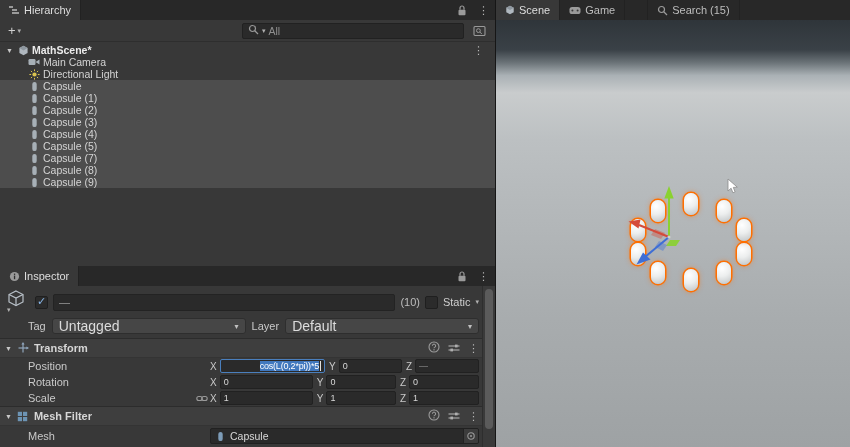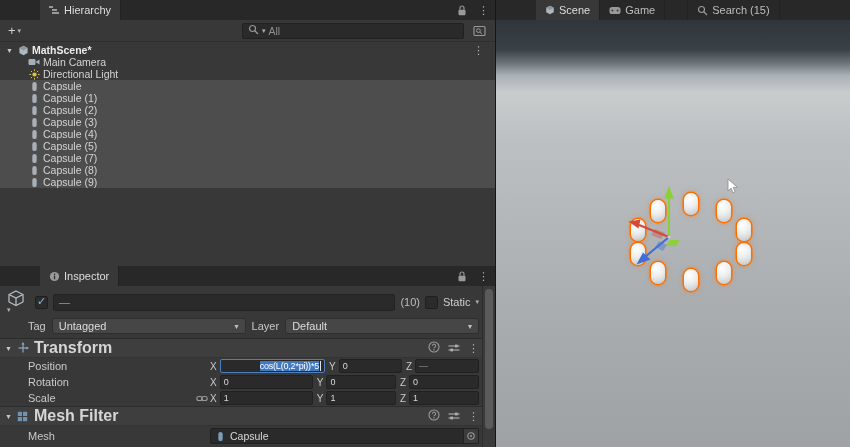--- a/index.html
+++ b/index.html
@@ -4,21 +4,21 @@
 <style>
   * { margin:0; padding:0; box-sizing:border-box; font-family:"Liberation Sans", sans-serif; }
   html,body { width:850px; height:447px; overflow:hidden; background:#282828; color:#c8c8c8; }
   .app { display:flex; width:850px; height:447px; }
 
   
   .left { width:496px; flex:none; display:flex; flex-direction:column; border-right:1px solid #161616; }
 
   .tabbar { height:20px; background:#282828; display:flex; align-items:stretch; flex:none; }
   .tab { display:flex; align-items:center; gap:4px; padding:0 9px; font-size:11px; color:#bdbdbd; background:#282828; border-right:1px solid #222; }
-  .tab.active { background:#383838; color:#dedede;margin-left:40px; }
+  .tab.active { background:#383838; color:#dedede; }
   .tabsp { flex:1; }
   .tb-ic { display:flex; align-items:center; padding:0 5px; }
   .kebab { color:#b8b8b8; font-size:11px; padding:0 6px; display:flex; align-items:center; }
 
   .hierarchy-panel { height:266px; flex:none; display:flex; flex-direction:column; background:#383838; }
   .toolbar { height:22px; flex:none; background:#383838; border-bottom:1px solid #2e2e2e; display:flex; align-items:center; padding:0 4px; gap:4px; }
   .addbtn { display:flex; align-items:center; gap:2px; color:#d0d0d0; font-size:13px; padding:0 4px; }
   .dd { font-size:7px; color:#b0b0b0; }
   .sp { flex:1; }
   .searchbox { width:222px; height:16px; background:#2a2a2a; border:1px solid #212121; border-radius:2px; display:flex; align-items:center; gap:3px; padding:0 5px; color:#8f8f8f; font-size:10.5px; }
@@ -37,25 +37,25 @@
   .obj-header { display:flex; align-items:center; gap:5px; padding:4px 16px 2px 6px; }
   .icon-col { display:flex; flex-direction:column; width:24px; flex:none; }
   .icon-col .dd { margin-top:-1px; margin-left:1px; }
   .cb { width:13px; height:13px; background:#2b2b2b; border:1px solid #1f1f1f; border-radius:2px; position:relative; flex:none; }
   .cb.checked::after { content:"✓"; position:absolute; left:1px; top:-2px; font-size:11px; color:#88b7e9; }
   .name-field { flex:1; height:17px; background:#2a2a2a; border:1px solid #232323; border-radius:2px; display:flex; align-items:center; padding:0 5px; color:#9a9a9a; font-size:11px; }
   .count { color:#bdbdbd; font-size:11px; }
   .static-lbl { font-size:11px; color:#cfcfcf; }
 
   .tag-row { display:flex; align-items:center; gap:6px; padding:2px 16px 4px 28px; font-size:11px; color:#c9c9c9; }
-  .ddfield { flex:1; height:16px; background:#464646; border:1px solid #2e2e2e; border-radius:3px; display:flex; align-items:center; padding:0 6px; color:#dcdcdc; font-size:11px; }
+  .ddfield { flex:1; height:16px; background:#464646; border:1px solid #2e2e2e; border-radius:3px; display:flex; align-items:center; padding:0 6px; color:#dcdcdc; font-size:14px; }
   .ddfield::after { content:"▾"; margin-left:auto; font-size:8px; color:#c0c0c0; }
 
   .comp-header { height:20px; flex:none; background:#3e3e3e; border-top:1px solid #2c2c2c; border-bottom:1px solid #343434; display:flex; align-items:center; gap:5px; padding:0 16px 0 5px; }
-  .comp-title { font-weight:bold; font-size:16px; color:#d6d6d6; }
+  .comp-title { font-weight:bold; font-size:11px; color:#d6d6d6; }
   .comp-right { margin-left:auto; display:flex; align-items:center; gap:8px; }
   .comp-right .kebab { padding:0; }
 
   .trow { display:flex; align-items:center; height:16px; padding:0 16px 0 28px; font-size:11px; color:#c9c9c9; }
   .tlabel { width:168px; flex:none; }
   .linkslot { width:14px; flex:none; display:flex; align-items:center; }
   .axes { flex:1; display:flex; align-items:center; gap:4px; }
   .axis { display:flex; align-items:center; gap:3px; }
   .ax-x { flex:1.3; } .ax-y { flex:1; } .ax-z { flex:1; }
   .al { font-size:10px; color:#c9c9c9; }

